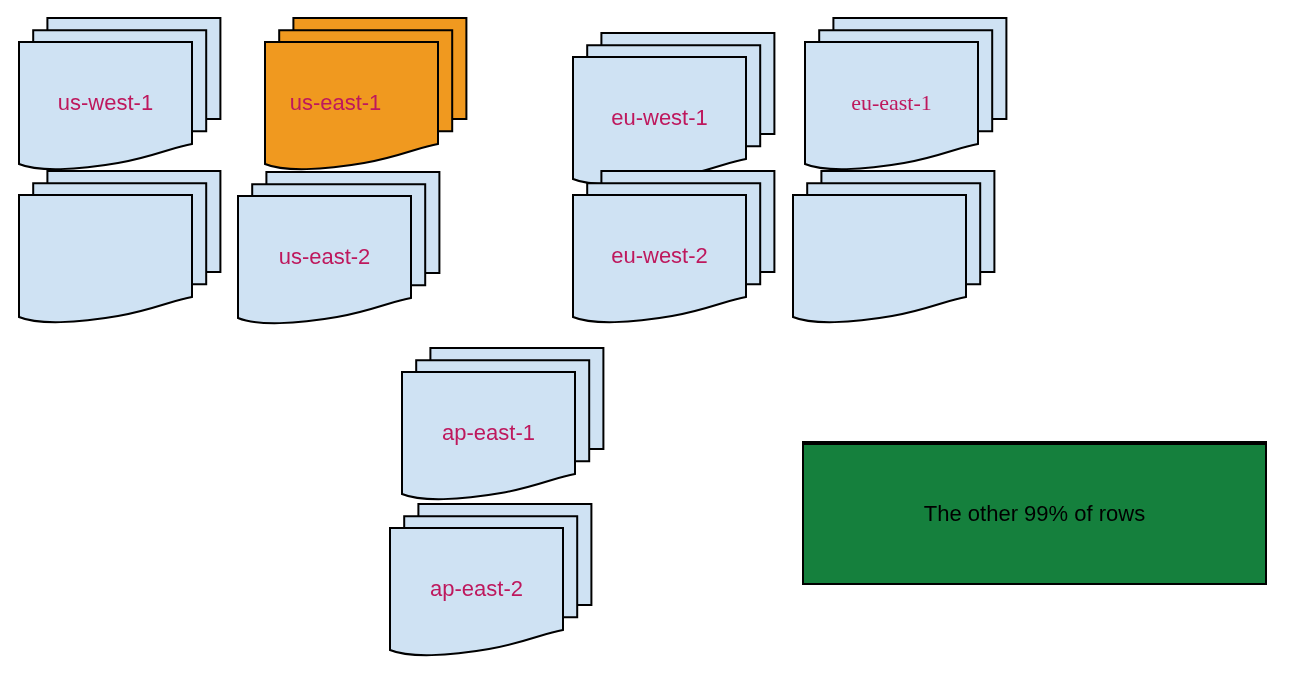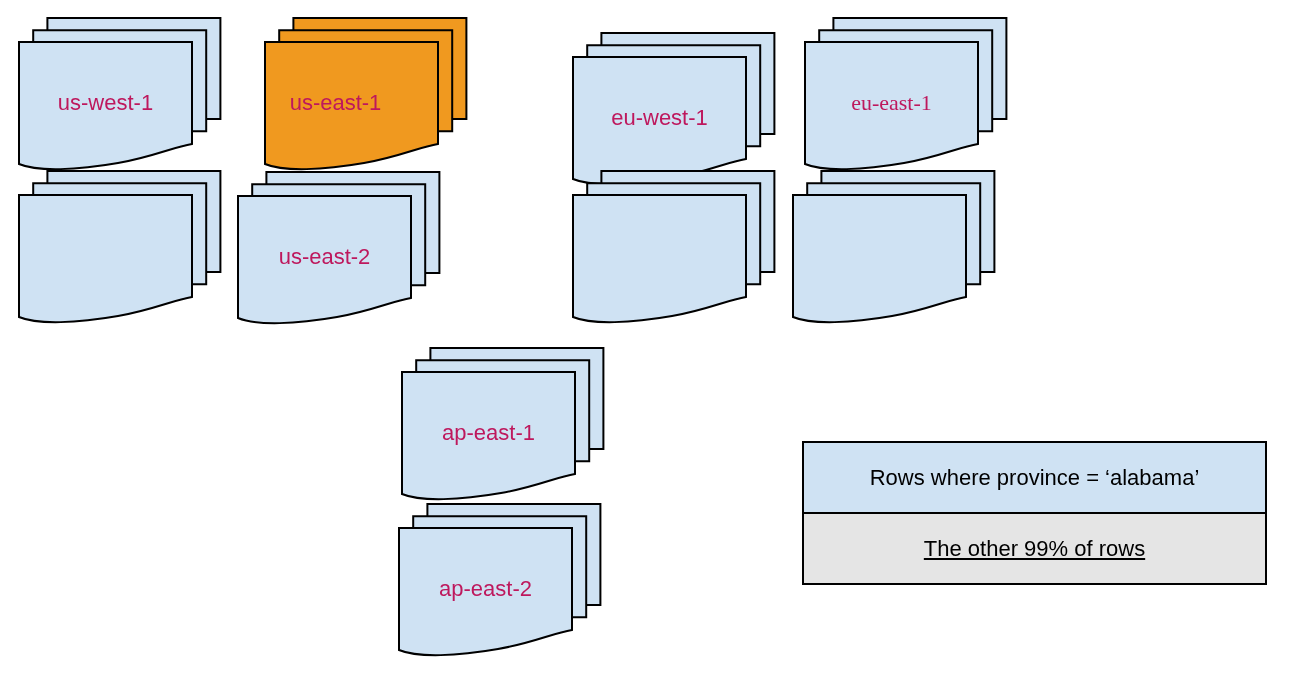--- a/index.html
+++ b/index.html
@@ -123,48 +123,46 @@
           <path d="M1,26 H174 V128 C155,131 135,141 100,147 C60,154 20,156 1,148 Z" fill="#cfe2f3" stroke="#000000" stroke-width="2"></path>
         </svg>
         <div class="stack-label">us-east-2</div>
       </div>
       <div class="stack" style="left: 572px; top: 169px;">
         <svg width="205" height="158" viewBox="0 0 205 158">
           <path d="M29.4,2 H202.4 V103 H29.4 Z" fill="#cfe2f3" stroke="#000000" stroke-width="2"></path>
           <path d="M15.2,14.2 H188.2 V115.2 H15.2 Z" fill="#cfe2f3" stroke="#000000" stroke-width="2"></path>
           <path d="M1,26 H174 V128 C155,131 135,141 100,147 C60,154 20,156 1,148 Z" fill="#cfe2f3" stroke="#000000" stroke-width="2"></path>
         </svg>
+        <div class="stack-label">eu-west-2</div>
       </div>
       <div class="stack" style="left: 792px; top: 169px;">
         <svg width="205" height="158" viewBox="0 0 205 158">
           <path d="M29.4,2 H202.4 V103 H29.4 Z" fill="#cfe2f3" stroke="#000000" stroke-width="2"></path>
           <path d="M15.2,14.2 H188.2 V115.2 H15.2 Z" fill="#cfe2f3" stroke="#000000" stroke-width="2"></path>
           <path d="M1,26 H174 V128 C155,131 135,141 100,147 C60,154 20,156 1,148 Z" fill="#cfe2f3" stroke="#000000" stroke-width="2"></path>
         </svg>
       </div>
       <div class="stack" style="left: 401px; top: 346px;">
         <svg width="205" height="158" viewBox="0 0 205 158">
           <path d="M29.4,2 H202.4 V103 H29.4 Z" fill="#cfe2f3" stroke="#000000" stroke-width="2"></path>
           <path d="M15.2,14.2 H188.2 V115.2 H15.2 Z" fill="#cfe2f3" stroke="#000000" stroke-width="2"></path>
           <path d="M1,26 H174 V128 C155,131 135,141 100,147 C60,154 20,156 1,148 Z" fill="#cfe2f3" stroke="#000000" stroke-width="2"></path>
         </svg>
         <div class="stack-label">ap-east-1</div>
       </div>
-      <div class="stack" style="left: 389px; top: 502px; margin-left: 9px;">
+      <div class="stack" style="left: 389px; top: 502px;">
         <svg width="205" height="158" viewBox="0 0 205 158">
           <path d="M29.4,2 H202.4 V103 H29.4 Z" fill="#cfe2f3" stroke="#000000" stroke-width="2"></path>
           <path d="M15.2,14.2 H188.2 V115.2 H15.2 Z" fill="#cfe2f3" stroke="#000000" stroke-width="2"></path>
           <path d="M1,26 H174 V128 C155,131 135,141 100,147 C60,154 20,156 1,148 Z" fill="#cfe2f3" stroke="#000000" stroke-width="2"></path>
         </svg>
         <div class="stack-label">ap-east-2</div>
       </div>
     </div>
 
   <div class="legend">
-    <div class="legend-row legend-row-blue" style="background: rgb(207, 226, 243);">
-      <span>Rows where province = ‘alabama’</span>
-    </div>
-    <div class="legend-row legend-row-orange" style="background: #e5e5e5; text-decoration: underline;">
+    <div class="legend-row legend-row-orange" style="background: #15803d;">
       <span>The other 99% of rows</span>
     </div>
   </div>
 
 </div>
 
 </body></html>

